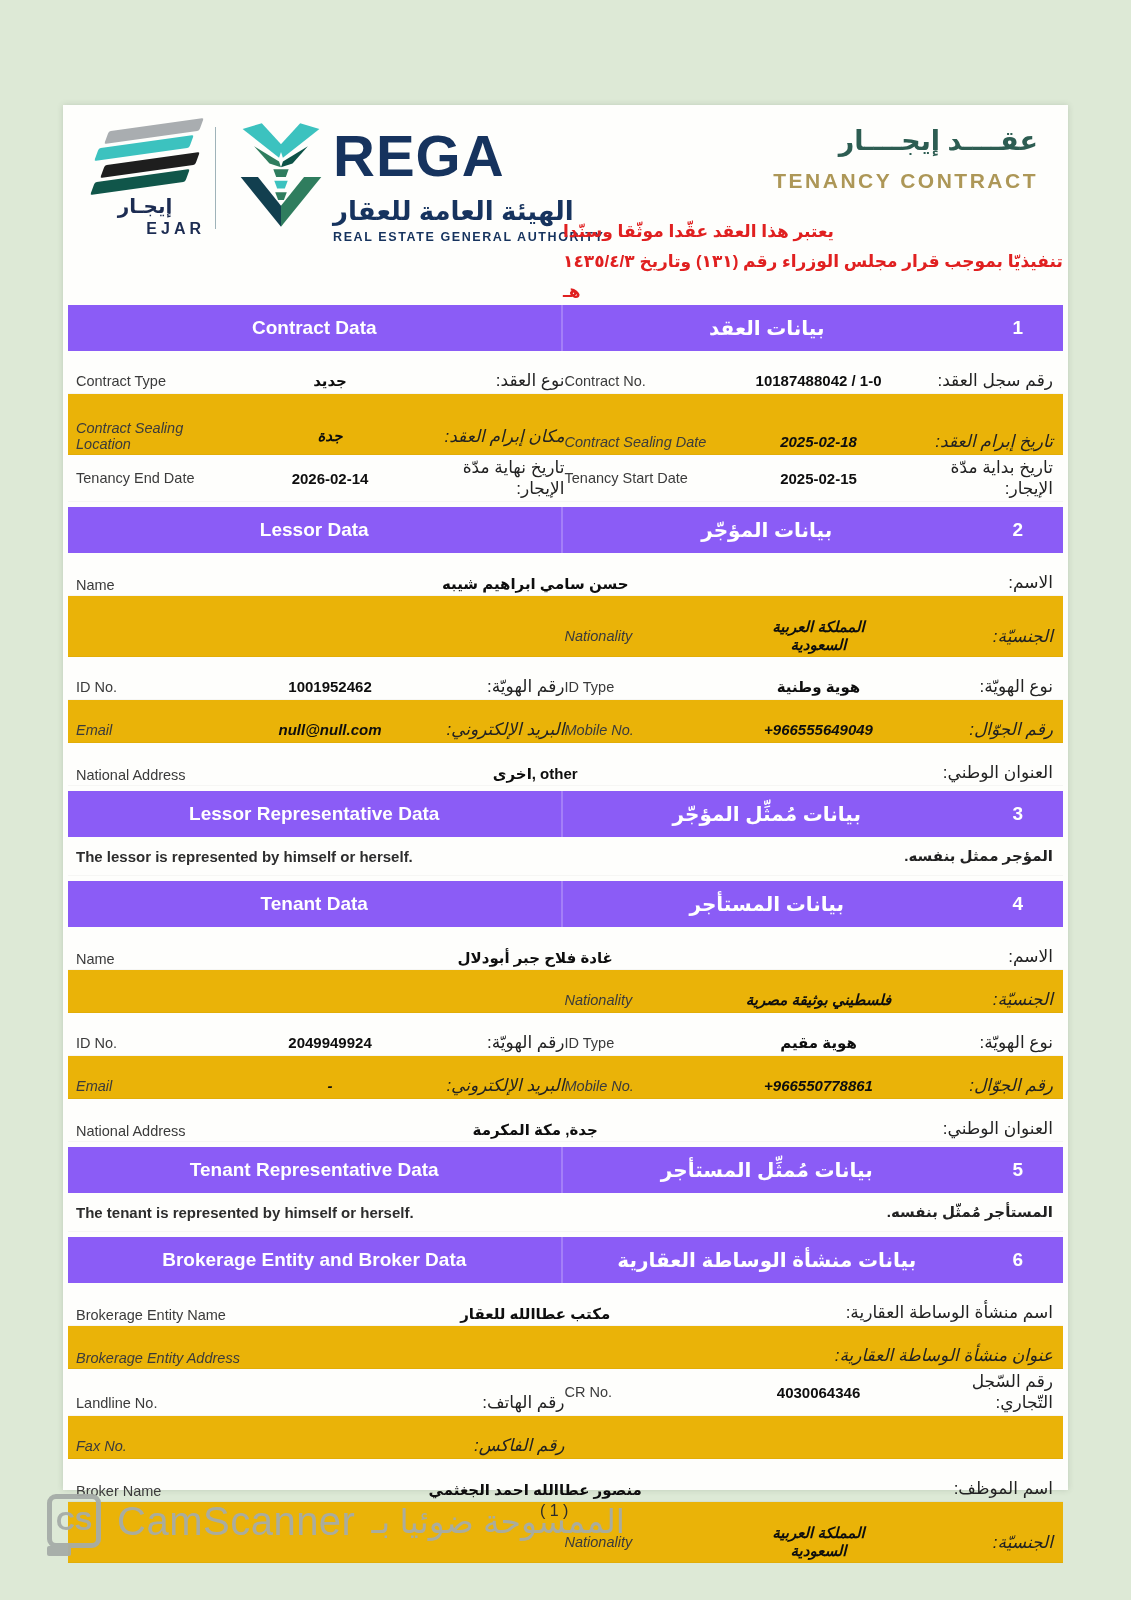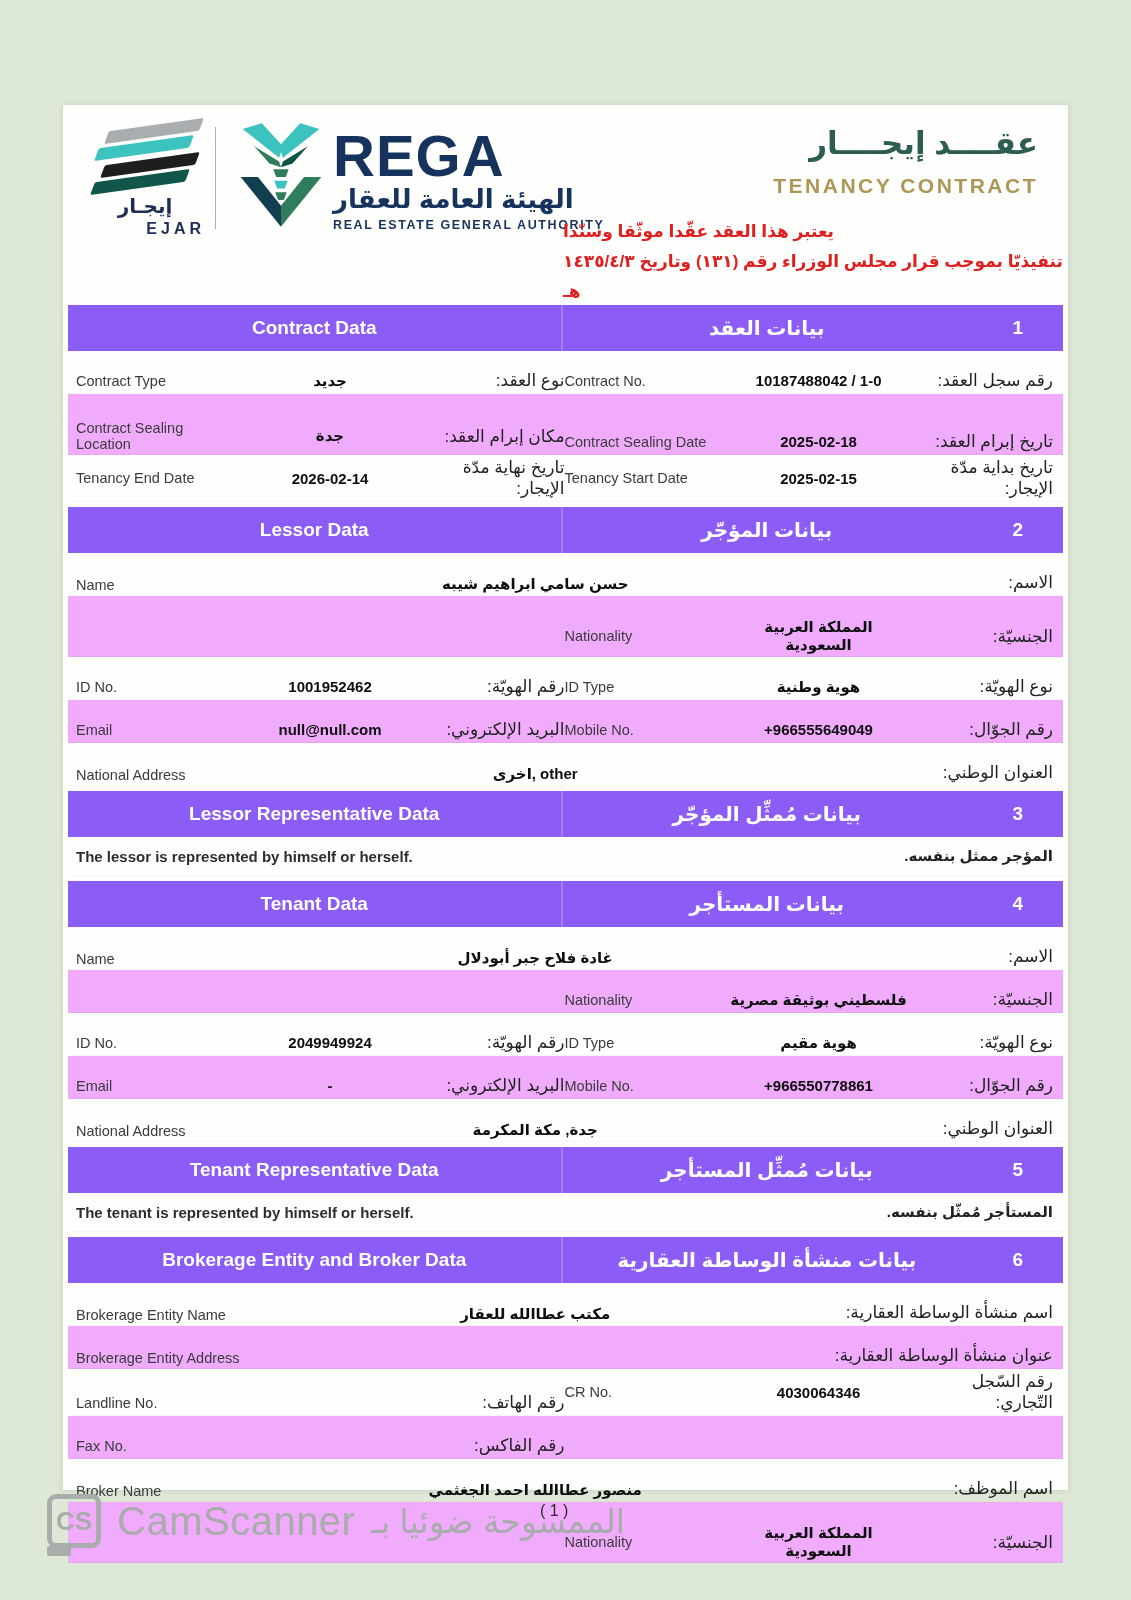--- a/index.html
+++ b/index.html
@@ -21,41 +21,41 @@
   .s2{background:#3cc2bf;margin-left:4px;}
   .s3{background:#1e1e1e;margin-left:10px;}
   .s4{background:#10564a;margin-left:0px;}
   .ejar-ar{font-size:20px;font-weight:bold;color:#1c2c52;direction:rtl;}
   .ejar-en{font-size:16px;font-weight:bold;color:#1c2c52;letter-spacing:4px;margin-top:2px;text-align:right;}
   .vdiv{position:absolute;left:152px;top:22px;height:102px;width:1px;background:#9fb3b9;}
   .rega{position:absolute;left:170px;top:14px;display:flex;align-items:flex-start;}
   .rega-icon{width:96px;height:112px;}
   .rega-text{margin-left:4px;padding-top:8px;}
   .rega-name{font-size:58px;font-weight:bold;color:#16335e;line-height:1;letter-spacing:1px;}
-  .rega-ar{font-size:26px;font-weight:bold;color:#16335e;direction:rtl;text-align:left;line-height:1.15;margin-top:0;}
+  .rega-ar{font-size:26px;font-weight:bold;color:#16335e;direction:rtl;text-align:left;line-height:1.15;margin-top:12px;}
   .rega-en{font-size:12.5px;font-weight:bold;color:#16335e;letter-spacing:1.6px;margin-top:3px;}
   .titles{position:absolute;right:30px;top:20px;text-align:right;}
-  .title-ar{font-size:31px;font-weight:bold;color:#2d5d52;direction:rtl;}
+  .title-ar{font-size:27px;font-weight:bold;color:#2d5d52;direction:rtl;}
   .title-en{font-size:21px;font-weight:bold;color:#ad9757;letter-spacing:2.5px;margin-top:12px;}
   .notice{position:absolute;left:500px;right:0;top:112px;text-align:left;
           color:#e02020;font-weight:bold;font-size:17px;line-height:1.75;direction:rtl;}
   
   #sections{padding:0 5px;}
   .bar{position:relative;height:46px;background:#8b5cf6;color:#fff;margin-top:5px;}
   .bar:first-child{margin-top:0;}
   .bar-en{position:absolute;left:0;width:49.5%;top:0;line-height:46px;text-align:center;
           font-size:19px;font-weight:bold;}
   .bar-divider{position:absolute;left:49.5%;top:0;bottom:0;width:2px;background:rgba(255,255,255,.22);}
   .bar-ar{position:absolute;left:50%;right:95px;top:0;line-height:46px;text-align:center;
           font-size:20px;font-weight:bold;direction:rtl;}
   .bar-num{position:absolute;right:40px;top:0;line-height:46px;font-size:19px;font-weight:bold;}
   
   .row{display:flex;align-items:flex-end;min-height:38px;padding:2px 10px 2px 8px;
        border-bottom:1px solid rgba(0,0,0,.03);}
-  .row.shaded{background:#f0abfc;}
+  .row.shaded{background:#eab308;font-style:italic;}
   .row.tall{min-height:56px;}
   .half{flex:1;display:flex;align-items:center;min-width:0;}
   .cell-en{flex:0 0 33%;font-size:14.5px;color:#3b3b3b;}
   .cell-val{flex:1;text-align:center;font-weight:bold;font-size:15px;color:#0e0e0e;white-space:pre-line;}
   .cell-ar{flex:0 0 29%;text-align:right;font-size:17px;color:#222;direction:rtl;}
   .row.full .cell-en{flex:0 0 20%;}
   .row.full .cell-ar{flex:0 0 26%;}
   .row.note{display:flex;justify-content:space-between;align-items:center;min-height:34px;}
   .note-en{font-size:15px;color:#2d2d2d;font-weight:bold;}
   .note-ar{font-size:15px;color:#222;direction:rtl;font-weight:bold;}

